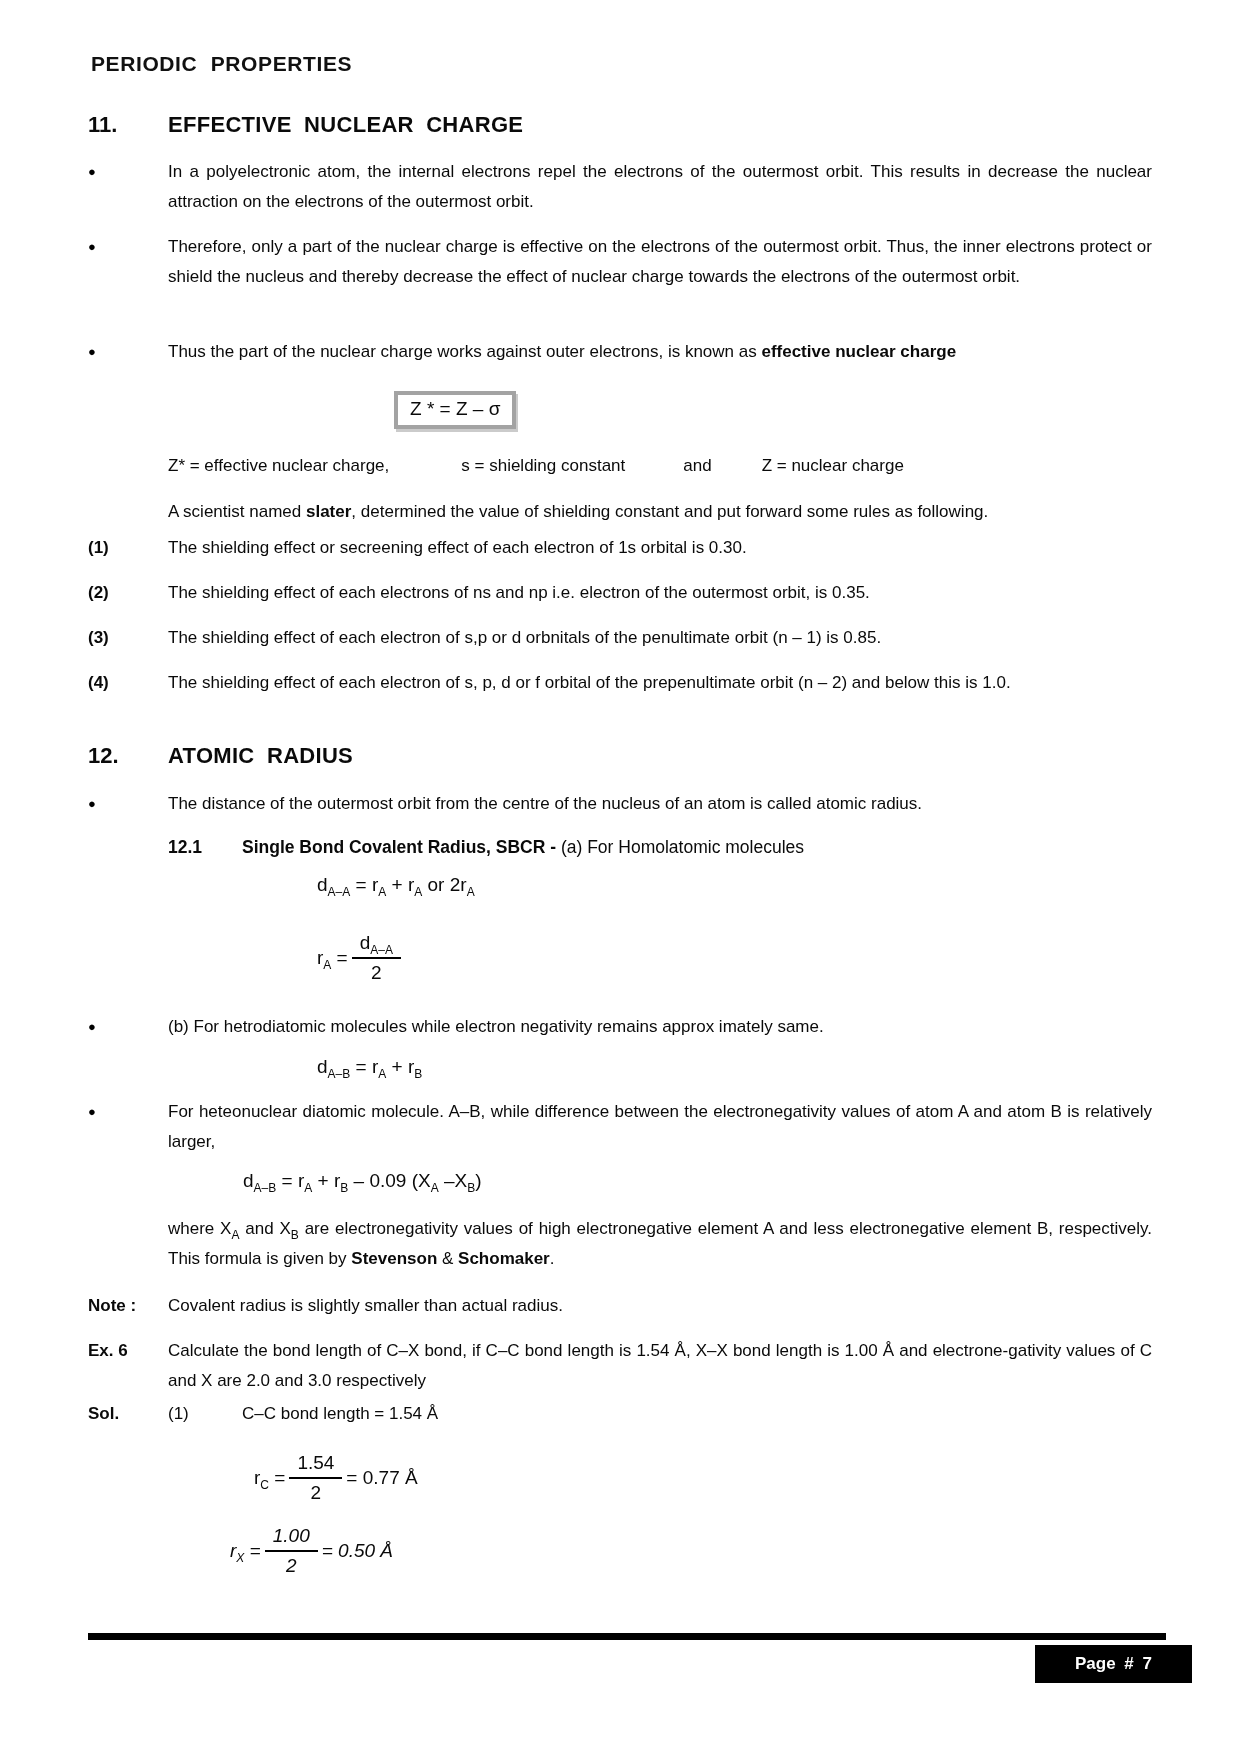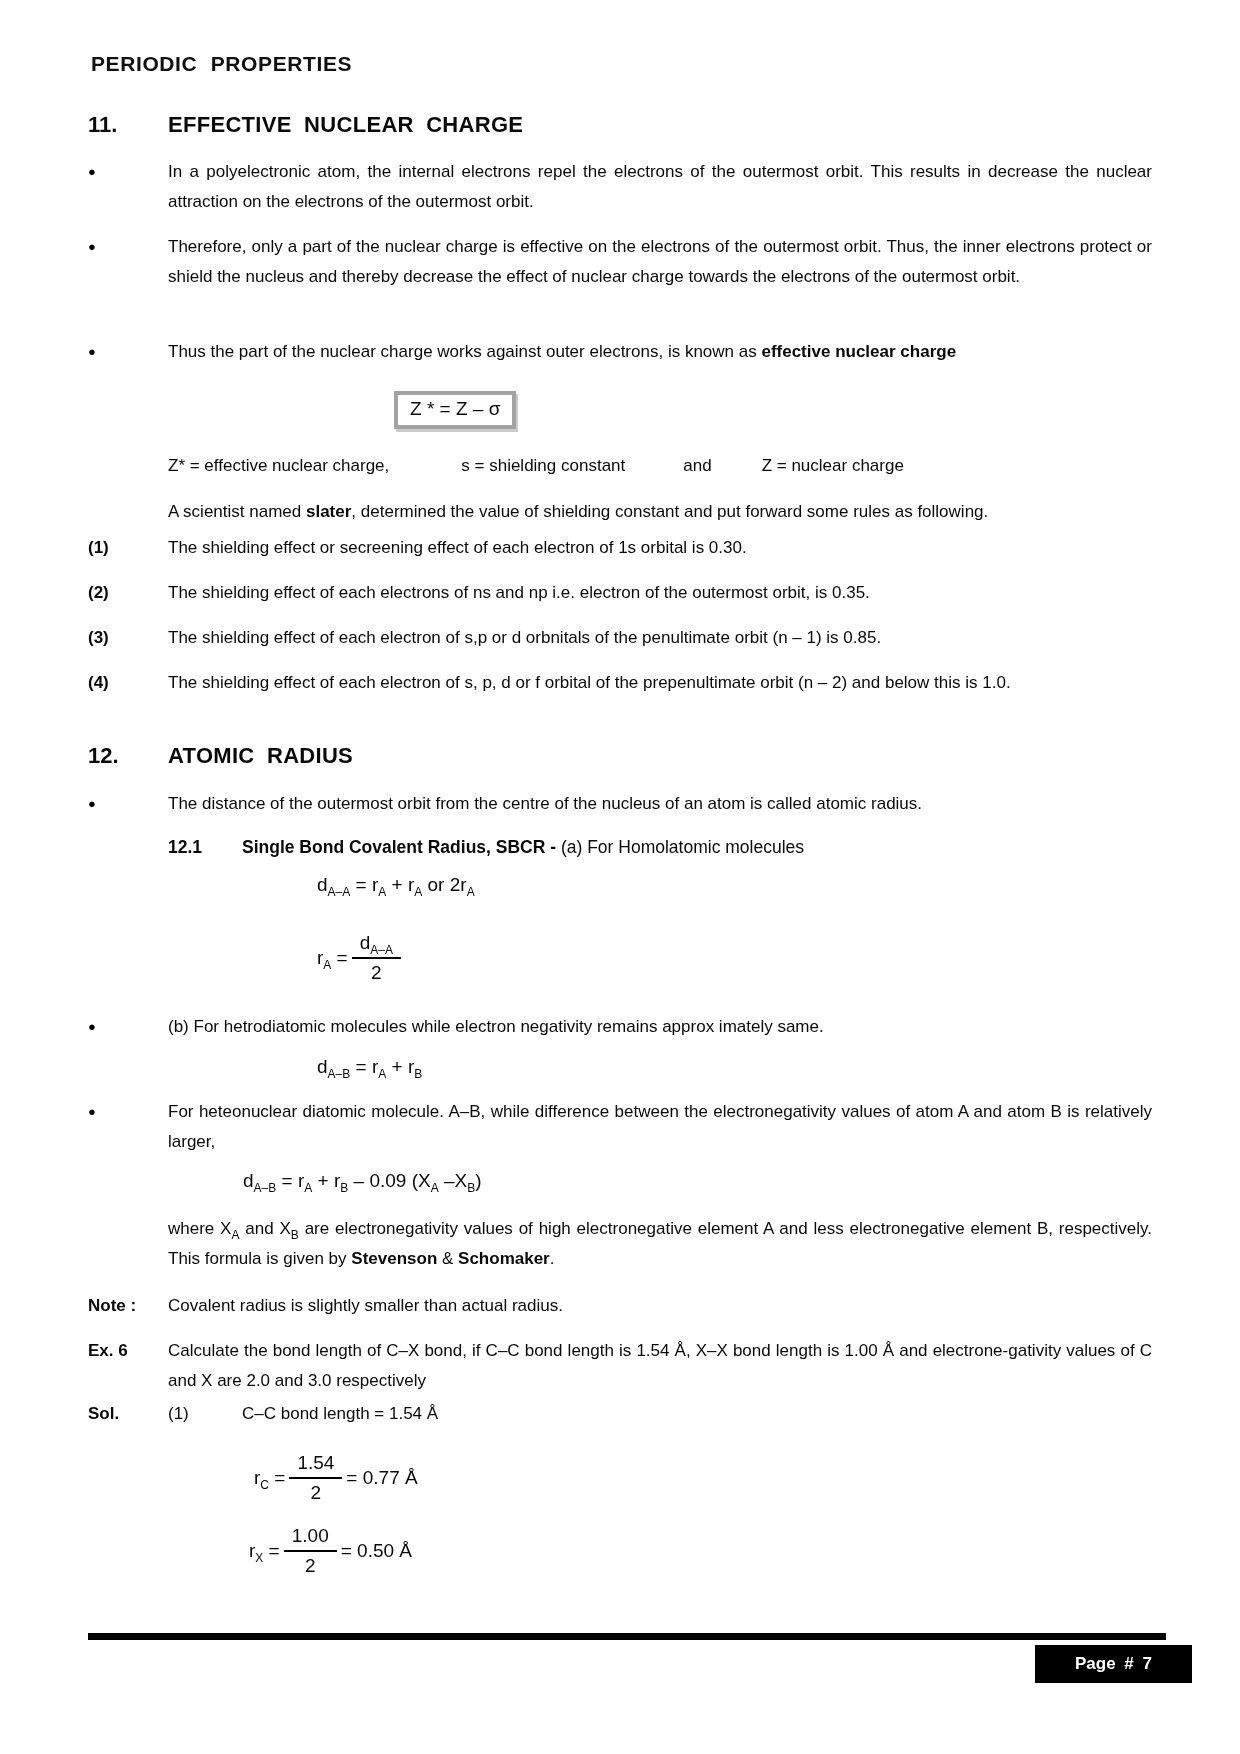--- a/index.html
+++ b/index.html
@@ -154,21 +154,21 @@
 
 <div class="abs formula frac-row" style="left:242px;top:1452px;margin-left:12px;">
   <span><span>r</span><sub>C</sub><span> = </span></span>
   <span class="frac">
     <span class="num">1.54</span>
     <span class="den">2</span>
   </span>
   <span>= 0.77 Å</span>
 </div>
 
-<div class="abs formula frac-row" style="left:249px;top:1525px;">
+<div class="abs formula frac-row" style="left:230px;top:1525px;font-style:italic;">
   <span><span>r</span><sub>X</sub><span> = </span></span>
   <span class="frac">
     <span class="num">1.00</span>
     <span class="den">2</span>
   </span>
   <span>= 0.50 Å</span>
 </div>
 
 <div class="abs footer-rule"></div>
 <div class="abs page-badge">Page # 7</div>

